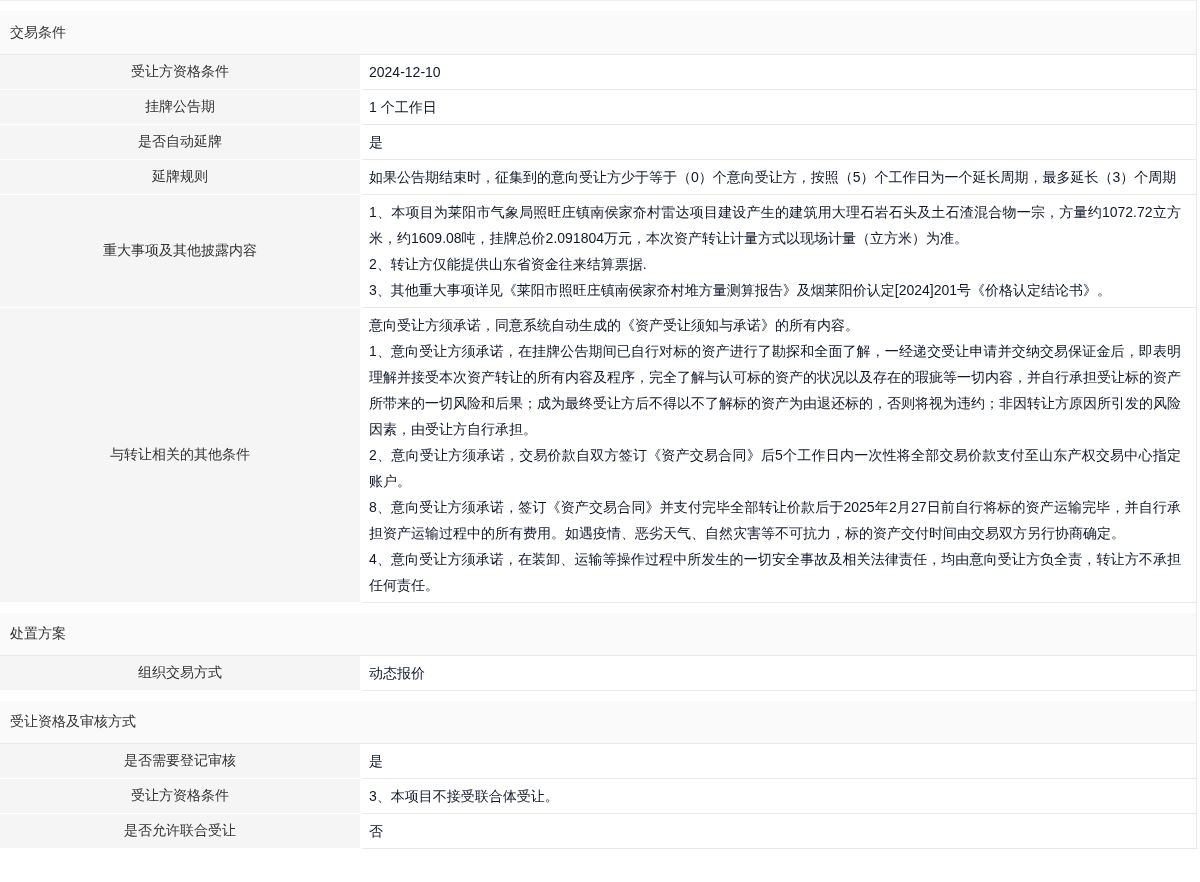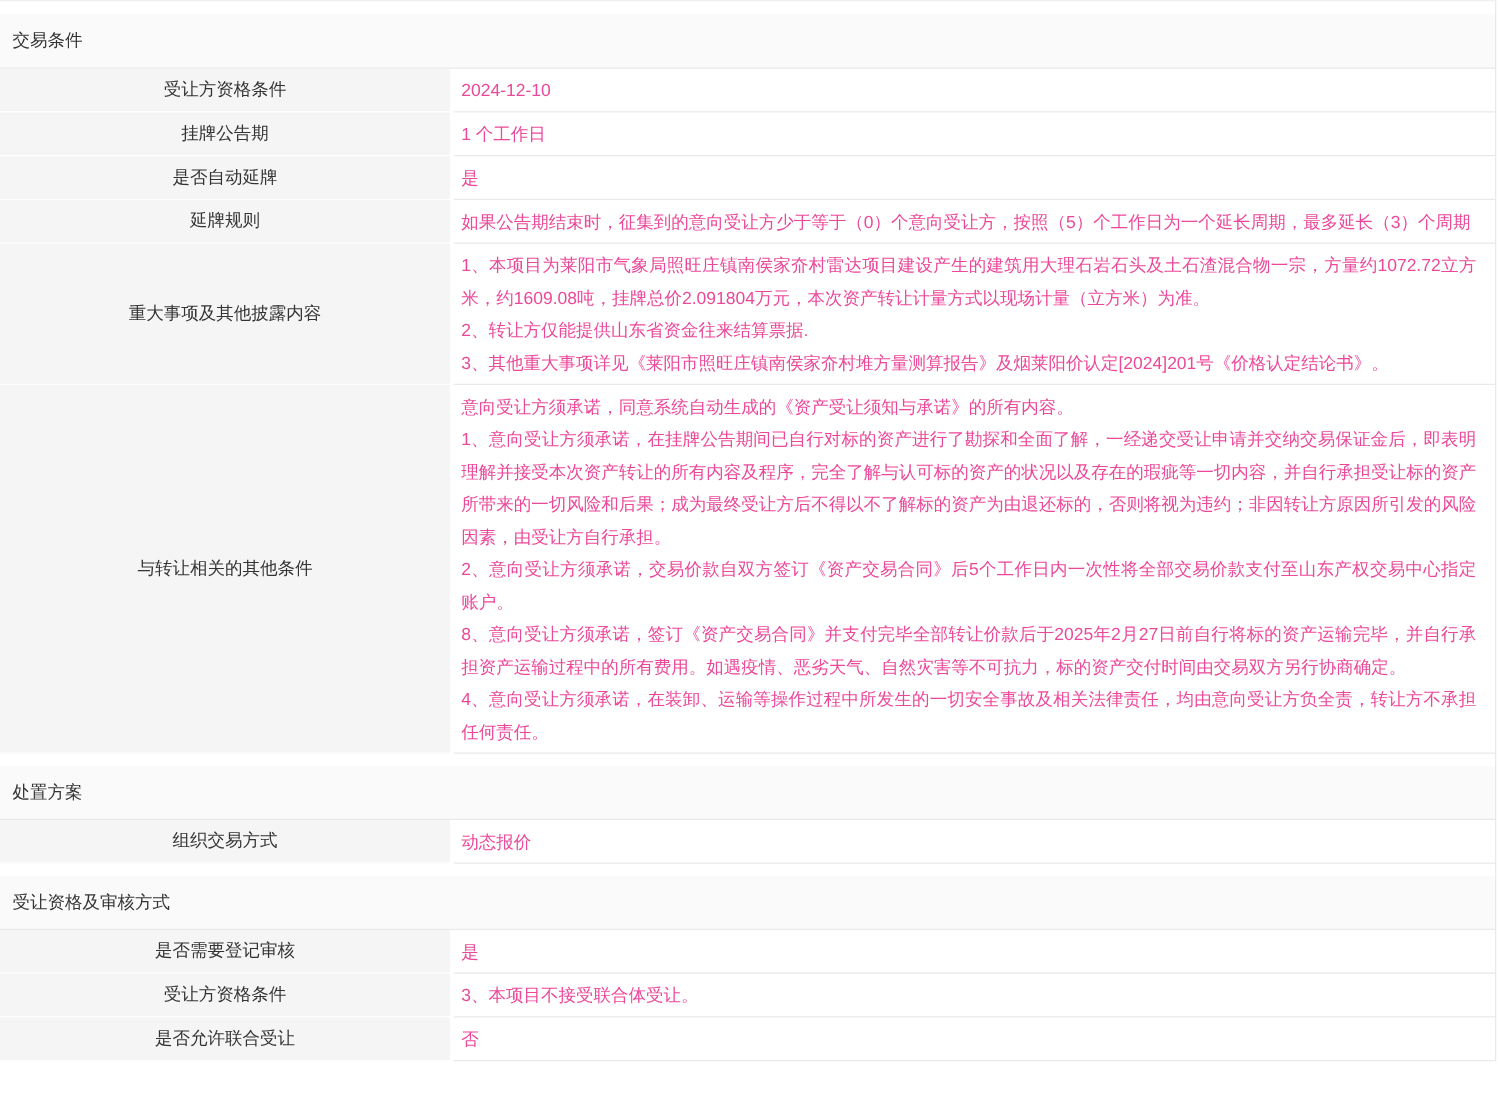--- a/index.html
+++ b/index.html
@@ -59,21 +59,21 @@
     flex: 1;
     box-sizing: border-box;
     border-bottom: 1px solid #e9e9e9;
     display: flex;
     flex-direction: column;
     justify-content: center;
     padding: 4px 15px 4px 6px;
     min-height: 35px;
     line-height: 26px;
     text-align: justify;
-    color: #ec4899;
+    color: #0f172a;
   }
   .value-cell .para {
     line-height: 26px;
   }
 </style>
 </head>
 <body>
 
 <div class="page">
   <div class="info-table" id="table-root">

